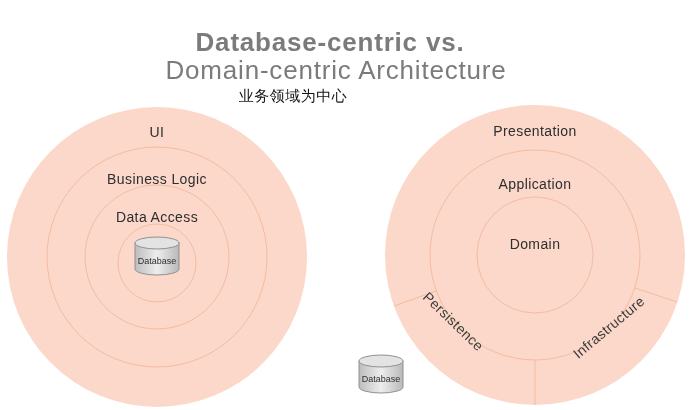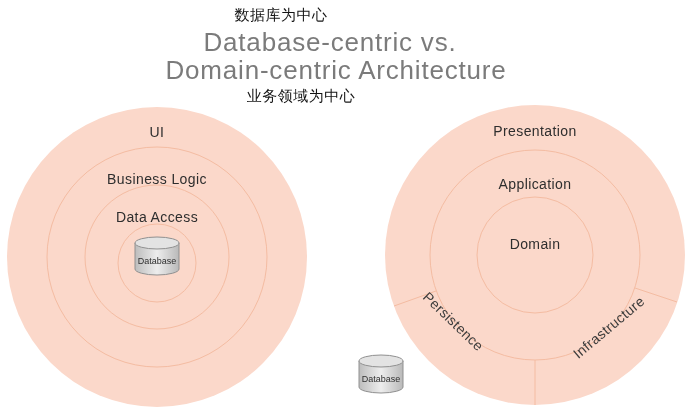--- a/index.html
+++ b/index.html
@@ -48,27 +48,26 @@
   .db-label {
     font-size: 9px;
     fill: #2f2f2f;
   }
 </style>
 </head>
 <body>
 
 <div class="canvas">
 
-  <div class="hdr zh" style="left:281px; top:6px;">数据库为中心</div>
 
-  <div class="hdr title" style="left:330px; top:27px;">Database-centric vs.</div>
+  <div class="hdr title" style="left:330px; top:27px;font-weight:bold;">Database-centric vs.</div>
 
   <div class="hdr title" style="left:336px; top:55px;">Domain-centric Architecture</div>
 
-  <div class="hdr zh" style="left:301px; top:87px;">业务领域为中心</div>
+  <div class="hdr zh" style="left:293px; top:87px;">业务领域为中心</div>
 
   <svg class="diagram" width="693" height="410" viewBox="0 0 693 410">
     <defs>
       <linearGradient id="cyl" x1="0" y1="0" x2="1" y2="0">
         <stop offset="0" stop-color="#bdbdbd"></stop>
         <stop offset="0.5" stop-color="#ededed"></stop>
         <stop offset="1" stop-color="#b9b9b9"></stop>
       </linearGradient>
     </defs>
 

